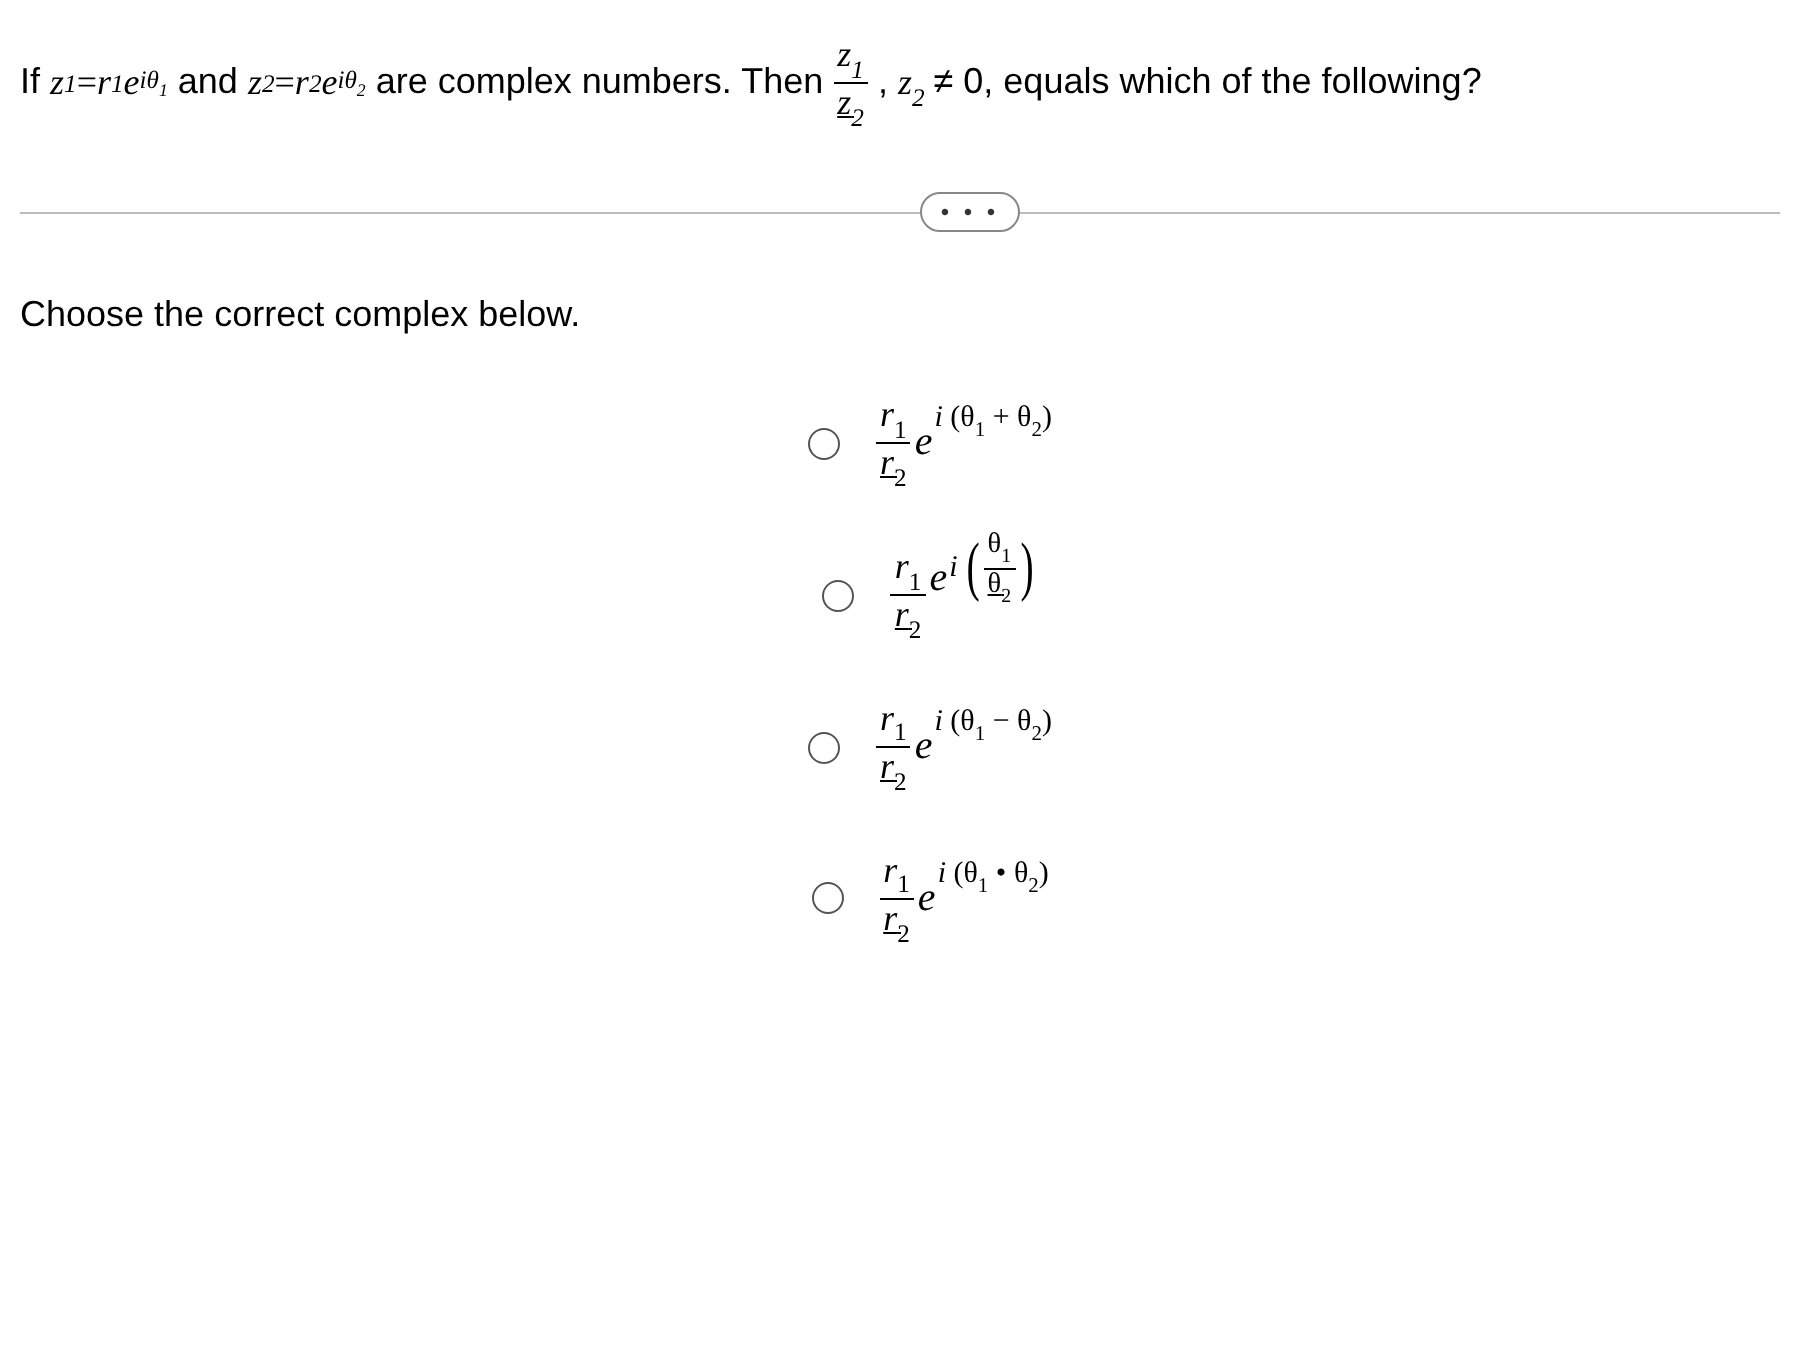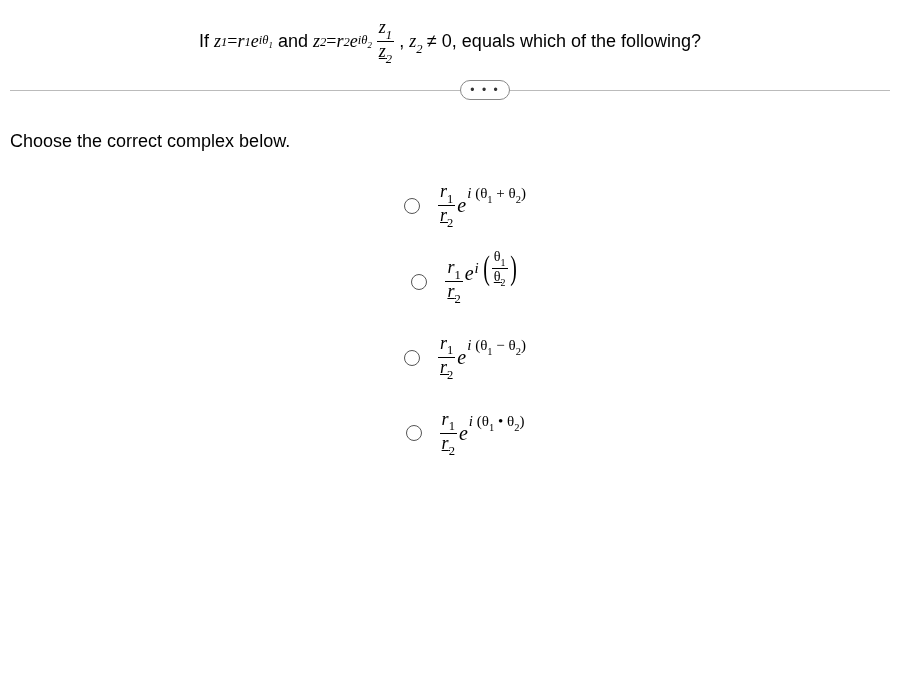--- a/index.html
+++ b/index.html
@@ -8,22 +8,21 @@
       font-size: 18px;
       color: #000;
       background: #fff;
       width: 900px;
       height: 678px;
       padding: 18px 10px;
       position: relative;
     }
     .problem-statement {
       line-height: 2.2;
-      margin-bottom: 24px;
-      text-align: center;
+      margin-bottom: 40px;
     }
     .hr-container {
       position: relative;
       margin: 20px 0 40px 0;
     }
     .hr-line {
       border: none;
       border-top: 1px solid #bbb;
       width: 100%;
     }
@@ -143,20 +142,21 @@
     <span>z</span>
       <span class="sub">2</span>
     <span class="rm"> = </span>
     <span>r</span>
       <span class="sub">2</span>
     <span>e</span>
     <span class="sup">
       <span>i</span><span>θ</span><span class="sub">2</span>
     </span>
   </span>
+  <span> are complex numbers. Then </span>
   <span class="frac math">
     <span class="num"><span>z</span><span class="sub">1</span></span>
     <span class="den"><span>z</span><span class="sub">2</span></span>
   </span>
   <span>, </span>
   <span class="math">
     <span>z</span><span class="sub">2</span>
   </span>
   <span> ≠ 0, equals which of the following?</span>
 </div>

